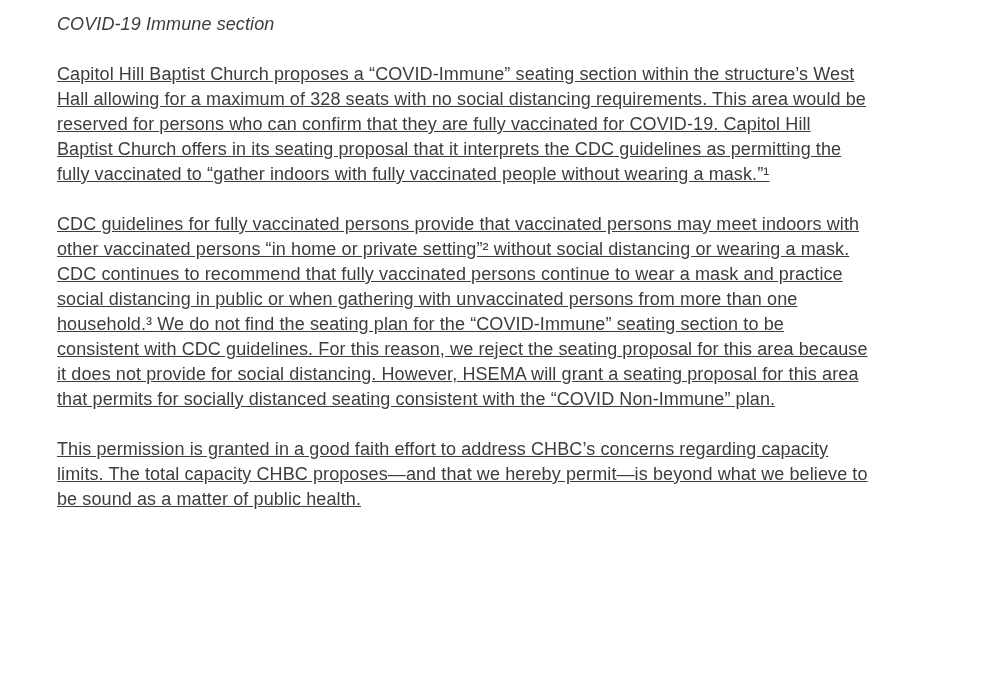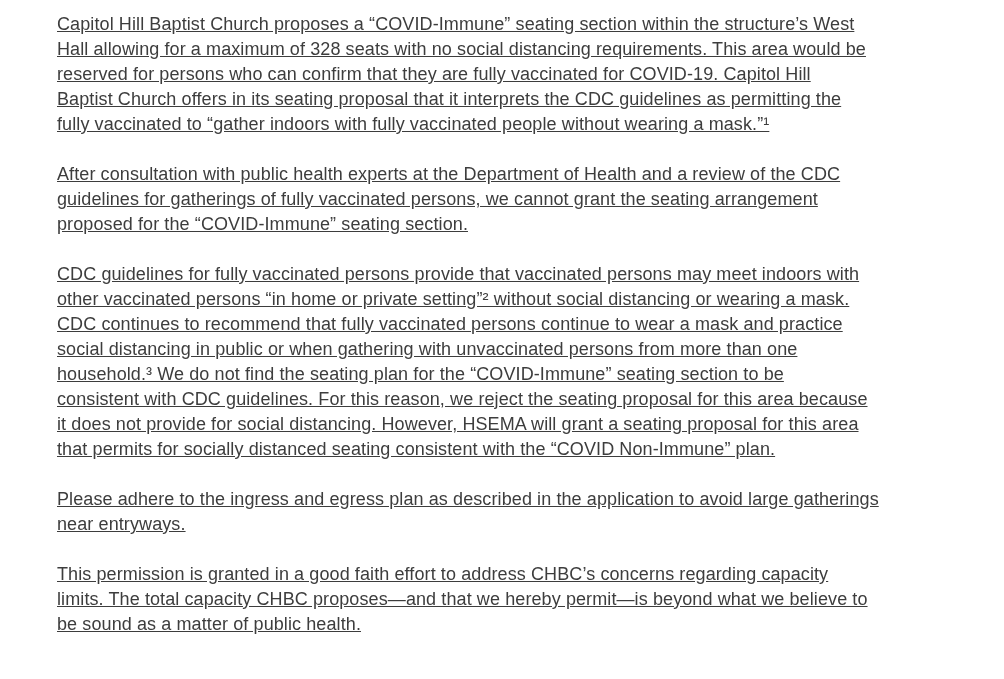--- a/index.html
+++ b/index.html
@@ -31,39 +31,35 @@
   .doc-paragraph {
     white-space: pre;
     margin-bottom: 25px;
     text-decoration: underline;
   }
 </style>
 </head>
 <body>
 
 <div class="page">
+  <h1 class="doc-heading">COVID-19 Immune section</h1>
 
   <p class="doc-paragraph">Capitol Hill Baptist Church proposes a “COVID-Immune” seating section within the structure’s West
 Hall allowing for a maximum of 328 seats with no social distancing requirements. This area would be
 reserved for persons who can confirm that they are fully vaccinated for COVID-19. Capitol Hill
 Baptist Church offers in its seating proposal that it interprets the CDC guidelines as permitting the
 fully vaccinated to “gather indoors with fully vaccinated people without wearing a mask.”¹</p>
 
-  <p class="doc-paragraph">After consultation with public health experts at the Department of Health and a review of the CDC
-guidelines for gatherings of fully vaccinated persons, we cannot grant the seating arrangement
-proposed for the “COVID-Immune” seating section.</p>
 
   <p class="doc-paragraph">CDC guidelines for fully vaccinated persons provide that vaccinated persons may meet indoors with
 other vaccinated persons “in home or private setting”² without social distancing or wearing a mask.
 CDC continues to recommend that fully vaccinated persons continue to wear a mask and practice
 social distancing in public or when gathering with unvaccinated persons from more than one
 household.³ We do not find the seating plan for the “COVID-Immune” seating section to be
 consistent with CDC guidelines. For this reason, we reject the seating proposal for this area because
 it does not provide for social distancing. However, HSEMA will grant a seating proposal for this area
 that permits for socially distanced seating consistent with the “COVID Non-Immune” plan.</p>
 
-  <p class="doc-paragraph">Please adhere to the ingress and egress plan as described in the application to avoid large gatherings
-near entryways.</p>
 
   <p class="doc-paragraph">This permission is granted in a good faith effort to address CHBC’s concerns regarding capacity
 limits. The total capacity CHBC proposes—and that we hereby permit—is beyond what we believe to
 be sound as a matter of public health.</p>
 </div>
 
 </body></html>

